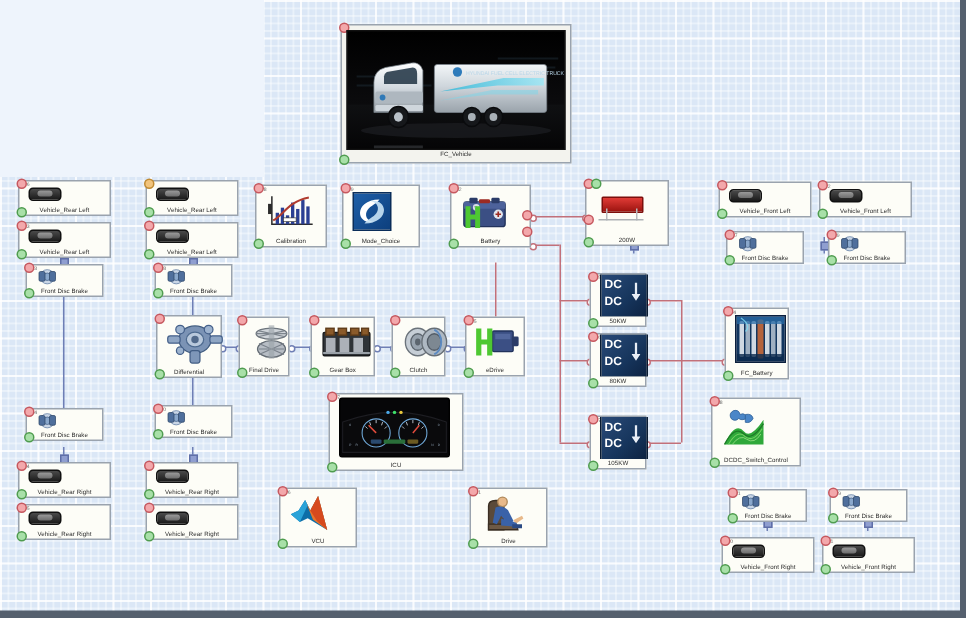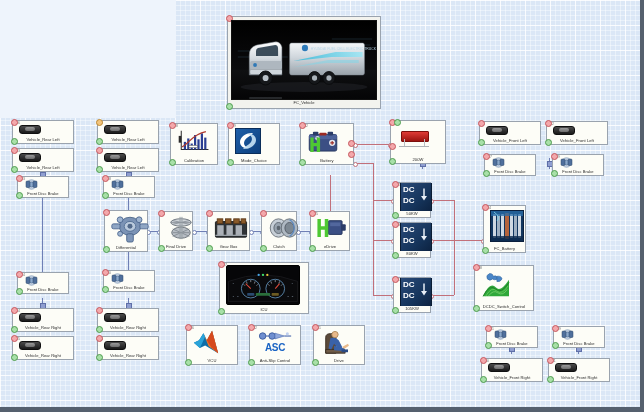--- a/index.html
+++ b/index.html
@@ -657,39 +657,20 @@
       <svg class="vcu" viewBox="0 0 30 30">
         <path d="M1 16 L7 13 L12 5 L16 13 L22 2 L29 28 L14 19 L8 22 Z" fill="#0d6ea8"></path>
         <path d="M12 5 L16 13 L22 2 L29 28 L18 20 Z" fill="#e8762c"></path>
         <path d="M16 13 L22 2 L29 28 L21 21 Z" fill="#d64a1e"></path>
         <path d="M1 16 L7 13 L12 5 L14 9 L8 22 Z" fill="#2aa3d8"></path>
       </svg>
     </div>
     <div class="cap">VCU</div>
   </div>
 
-  <div class="blk" style="left:249px;top:325px;width:52px;height:40px;">
-    <span class="idx">22</span>
-    <span class="port red tl"></span>
-    <span class="port green bl"></span>
-    <div class="ico">
-      <div class="asc">
-        <svg viewBox="0 0 40 11" width="38" height="11">
-          <circle cx="7" cy="5" r="3.4" fill="#6f8fd0" stroke="#3f5fa0"></circle>
-          <circle cx="17" cy="5" r="3.4" fill="#6f8fd0" stroke="#3f5fa0"></circle>
-          <path d="M10 5 H14" stroke="#4a6ab0" stroke-width="1.2"></path>
-          <path d="M20 2 L30 5 L20 8 Z" fill="#8fa8dc" stroke="#4a6ab0" stroke-width=".6"></path>
-          <path d="M30 5 L37 5" stroke="#4a6ab0" stroke-width="1.2"></path>
-          <circle cx="33" cy="2.5" r="1.6" fill="#c0d0ee"></circle>
-        </svg>
-        <span class="lbl">ASC</span>
-      </div>
-    </div>
-    <div class="cap">Anti-Slip Control</div>
-  </div>
 
   <div class="blk" style="left:313px;top:325px;width:52px;height:40px;">
     <span class="idx">31</span>
     <span class="port red tl"></span>
     <span class="port green bl"></span>
     <div class="ico">
       <svg class="driver" viewBox="0 0 32 28">
         <path d="M6 26 L6 9 Q6 5 11 5 L17 5 L17 26 Z" fill="#5b4a3a" stroke="#3a2e23"></path>
         <path d="M6 22 L26 22 L27 26 L6 26 Z" fill="#6e5a46" stroke="#3a2e23"></path>
         <circle cx="16" cy="6" r="3.4" fill="#e8b98a" stroke="#b08a5c"></circle>

